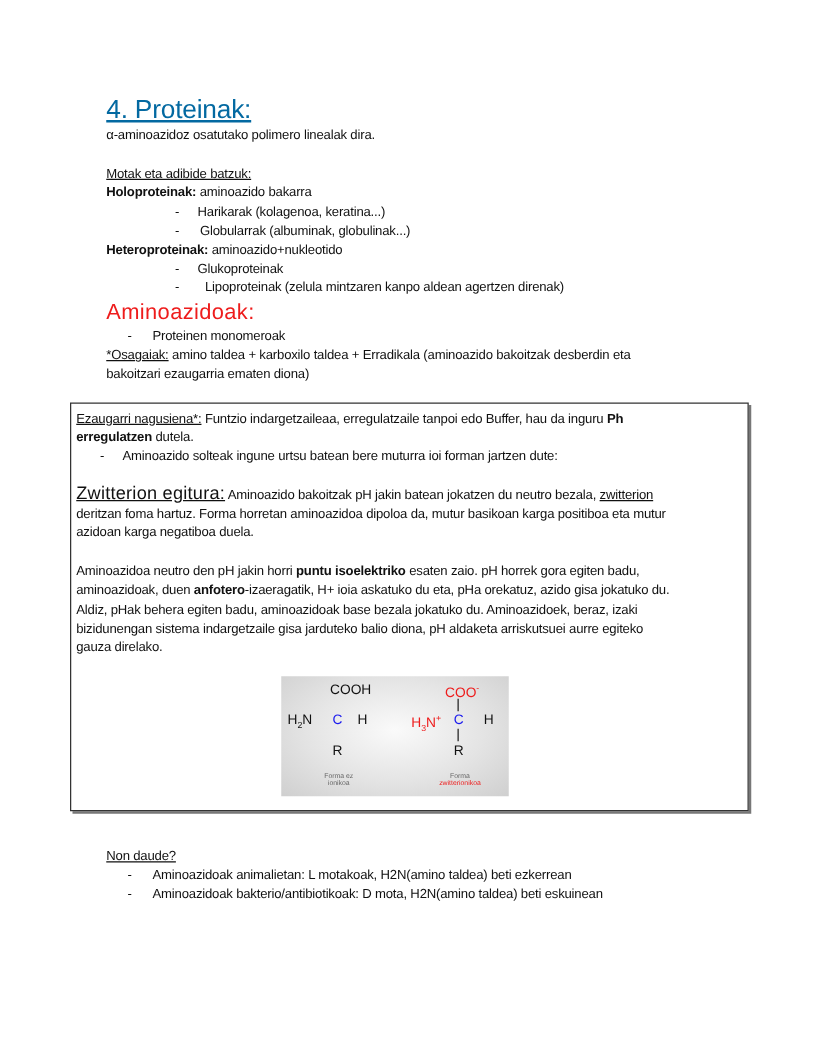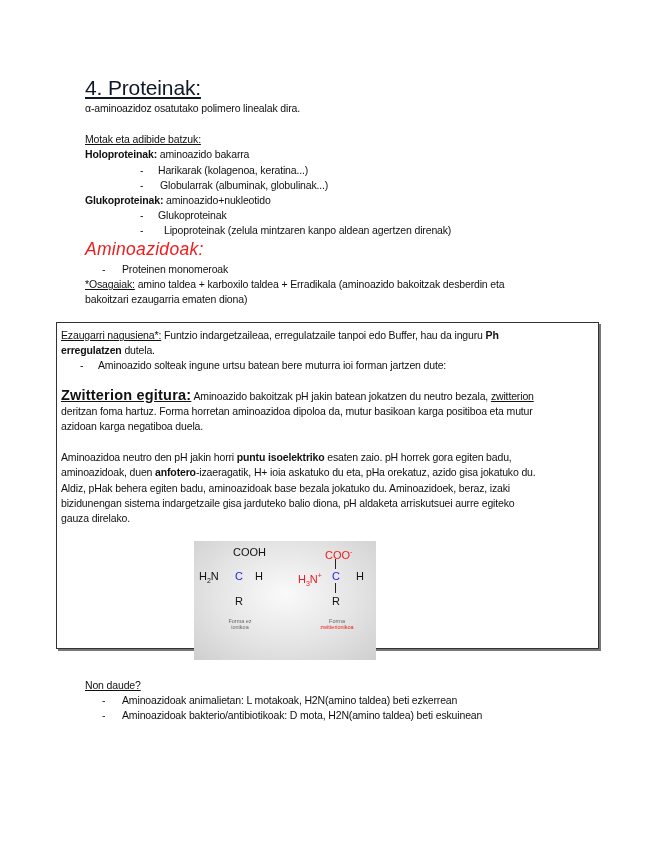--- a/index.html
+++ b/index.html
@@ -1,31 +1,31 @@
 <!DOCTYPE html>
 <html><head>
 <meta charset="utf-8">
 <style>
   html, body { margin: 0; padding: 0; }
   body {
     width: 655px; height: 848px; background: #ffffff; position: relative; overflow: hidden;
     font-family: "Liberation Sans", sans-serif; color: #111; font-size: 10.5px;
   }
   .line { position: absolute; white-space: nowrap; line-height: 13px; font-size: 10.5px; letter-spacing: -0.15px; }
-  .title { left: 85px; top: 76px; font-size: 21px; text-decoration: underline; line-height: 24px; color: #0f172a; }
+  .title { left: 85px; top: 76px; font-size: 21px; text-decoration: underline; line-height: 24px; color: #0369a1; }
   .u { text-decoration: underline; }
   b { font-weight: bold; }
   .red-h { color: #ee1c1c; font-size: 17.5px; line-height: 20px; letter-spacing: 0.3px; }
   .box {
     position: absolute; left: 56px; top: 322px; width: 541px; height: 325px;
     border: 1px solid #333; box-shadow: 2px 2px 0 #777; background: #fff;
   }
-  .zw { font-size: 14.5px; font-weight: bold; text-decoration: underline; letter-spacing: 0.2px; }
+  .zw { font-size: 14.5px; font-weight: normal; text-decoration: underline; letter-spacing: 0.2px; }
   .figure {
-    position: absolute; left: 194px; top: 541px; width: 182px; height: 119px;
+    position: absolute; left: 225px; top: 541px; width: 182px; height: 96px;
     background: radial-gradient(ellipse at 50% 45%, #fafafa 0%, #e4e4e4 55%, #cfcfcf 100%);
     text-decoration: underline;
   }
   .fig-t { position: absolute; font-size: 11px; line-height: 12px; white-space: nowrap; }
   .fig-small { position: absolute; font-size: 5.5px; line-height: 6px; color: #666; text-align: center; white-space: nowrap; }
   .vbar { position: absolute; width: 1px; background: #222; }
   sub, sup { font-size: 7px; }
 </style>
 </head>
 <body>
@@ -38,28 +38,28 @@
   <div class="line u" style="left:85px; top:133px;text-align:center;">Motak eta adibide batzuk:</div>
   <div class="line" style="left:85px; top:148px;">
     <b>Holoproteinak:</b><span> aminoazido bakarra</span>
   </div>
   <div class="line" style="left:140px; top:164px;">-</div>
   <div class="line" style="left:158px; top:164px;">Harikarak (kolagenoa, keratina...)</div>
   <div class="line" style="left:140px; top:179px;">-</div>
   <div class="line" style="left:160px; top:179px;">Globularrak (albuminak, globulinak...)</div>
 
   <div class="line" style="left:85px; top:194px;">
-    <b>Glukoproteinak:</b><span> aminoazido+nukleotido</span>
+    <b>Heteroproteinak:</b><span> aminoazido+nukleotido</span>
   </div>
   <div class="line" style="left:140px; top:209px;">-</div>
   <div class="line" style="left:158px; top:209px;">Glukoproteinak</div>
   <div class="line" style="left:140px; top:224px;">-</div>
   <div class="line" style="left:164px; top:224px;">Lipoproteinak (zelula mintzaren kanpo aldean agertzen direnak)</div>
 
-  <div class="line red-h" style="left:85px; top:239px;font-style:italic;">Aminoazidoak:</div>
+  <div class="line red-h" style="left:85px; top:239px;">Aminoazidoak:</div>
   <div class="line" style="left:102px; top:263px;">-</div>
   <div class="line" style="left:122px; top:263px;">Proteinen monomeroak</div>
   <div class="line" style="left:85px; top:278px;">
     <span class="u">*Osagaiak:</span><span> amino taldea + karboxilo taldea + Erradikala (aminoazido bakoitzak desberdin eta</span>
   </div>
   <div class="line" style="left:85px; top:293px;">bakoitzari ezaugarria ematen diona)</div>
 
   <div class="box"></div>
 
   <div class="line" style="left:61px; top:329px;">

